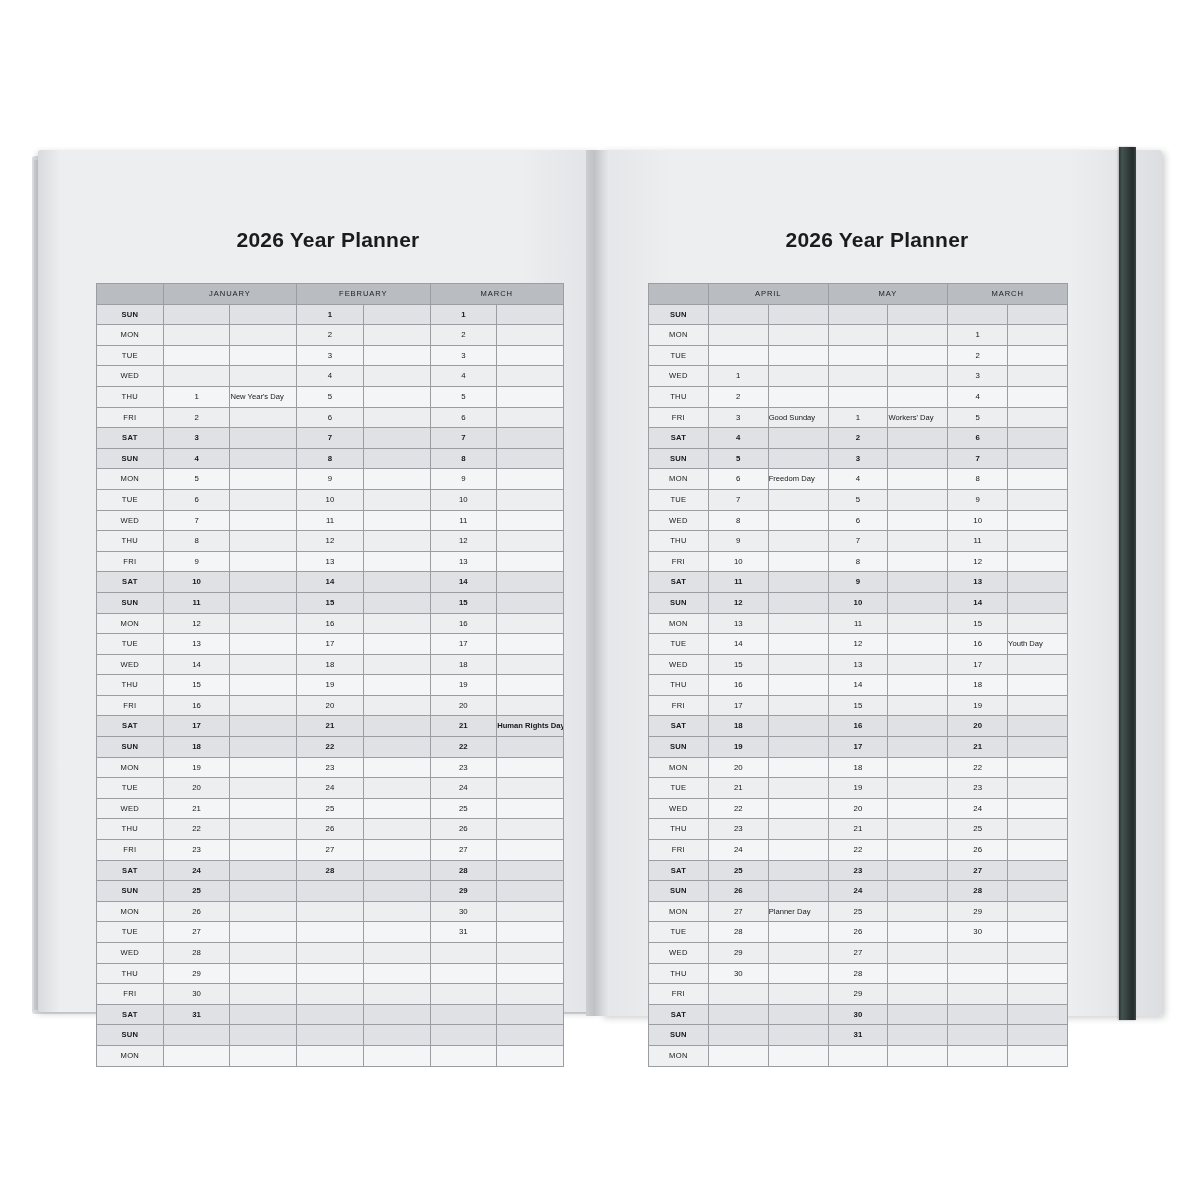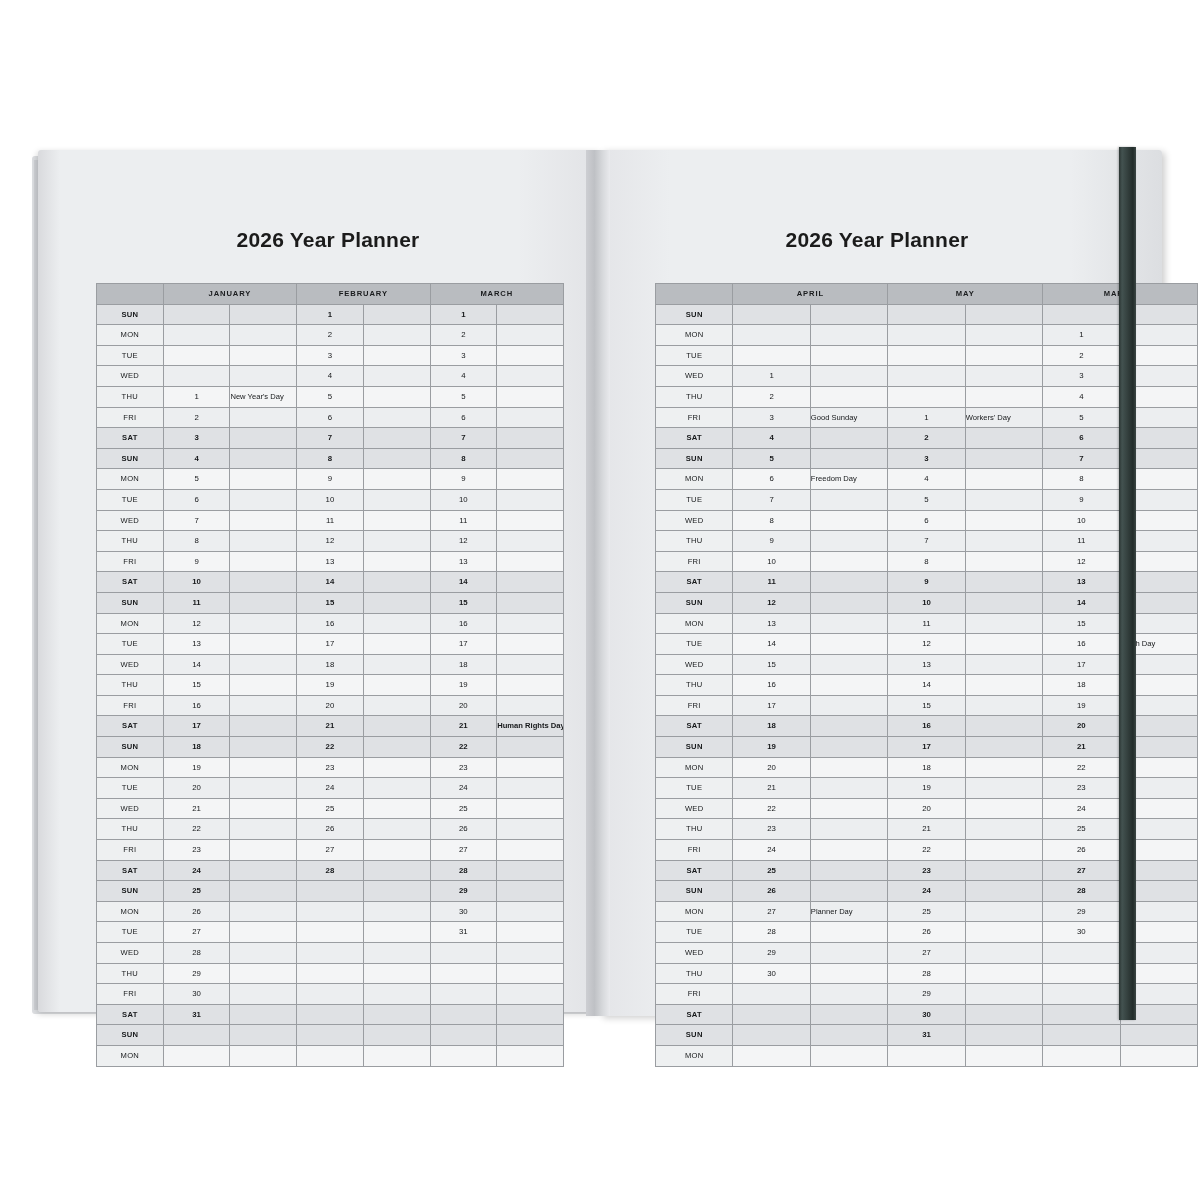--- a/index.html
+++ b/index.html
@@ -115,39 +115,39 @@
     table-layout: fixed;
   }
   .left table.planner {
     position: absolute;
     left: 58px;
     top: 133px;
     width: 468px;
   }
   .right table.planner {
     position: absolute;
-    left: 55px;
+    left: 48px;
     top: 133px;
-    width: 543px;
+    width: 420px;
     border-radius: 15px;
   }
   table.planner td, table.planner th {
     border: 0.6px solid #9a9da1;
     padding: 0;
     height: 19.6px;
     line-height: 19.6px;
     box-sizing: border-box;
     overflow: hidden;
     white-space: nowrap;
   }
   th.month {
     background: #b9bcc0;
     color: #1a1c1e;
     font-size: 7.6px;
-    font-weight: 700;
+    font-weight: 400;
     letter-spacing: 0.9px;
     text-align: center;
     height: 16px;
     line-height: 16px;
   }
   th.blank { background: #b9bcc0; height:16px; }
 
   td.dow {
     width: 30px;
     text-align: center;

